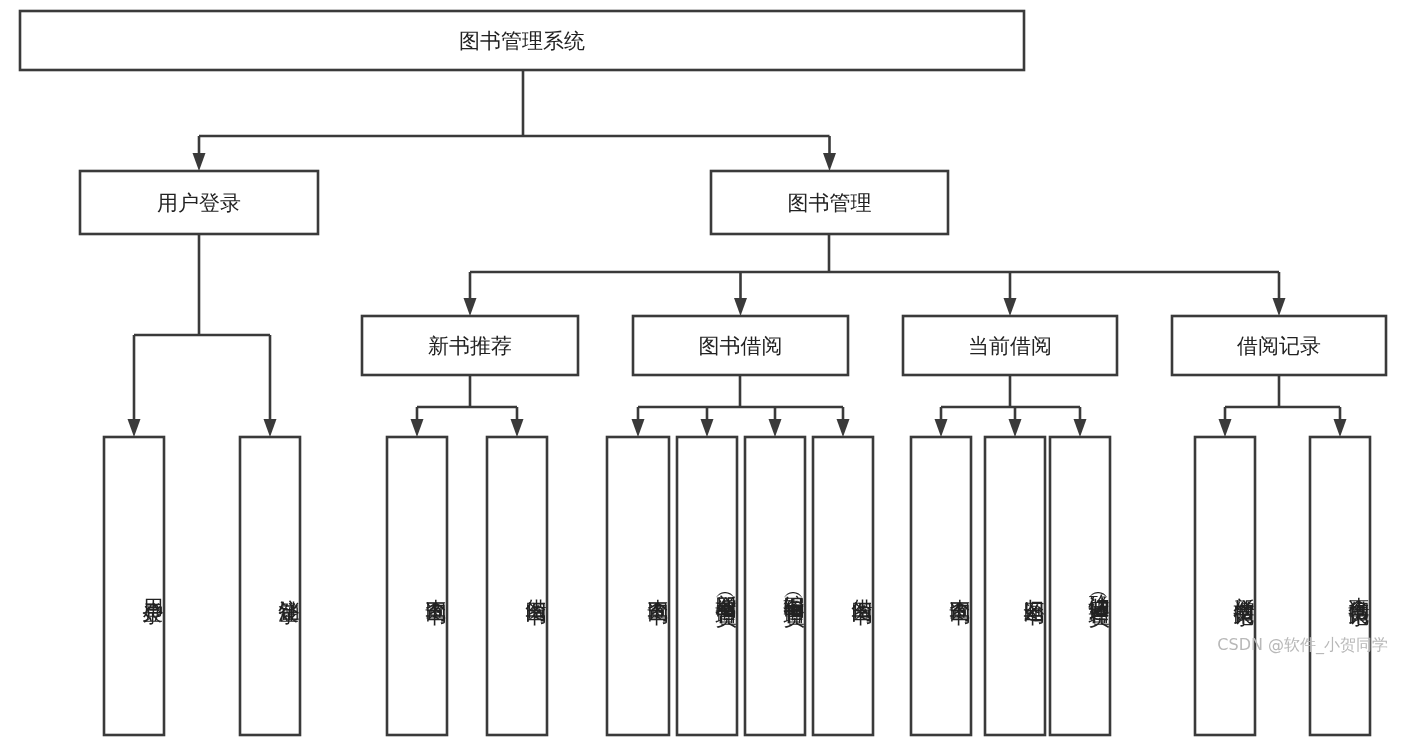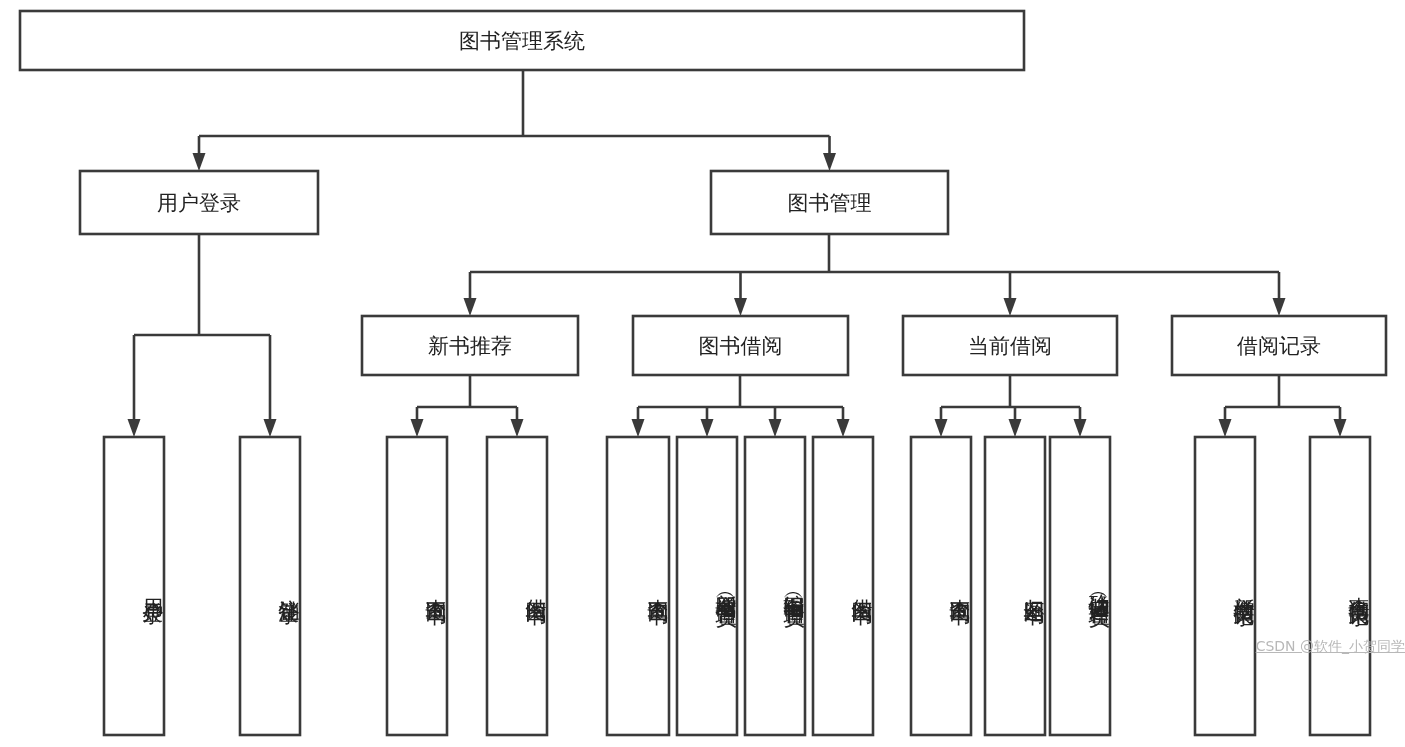--- a/index.html
+++ b/index.html
@@ -60,28 +60,27 @@
     font-size: 21px;
     line-height: 1.06;
     color: #222222;
     letter-spacing: 2px;
     white-space: nowrap;
     pointer-events: none;
     font-family: "DejaVu Sans", "Liberation Sans", sans-serif;
   }
   .watermark {
     position: absolute;
-    right: 0;
+    right: 17px;
     bottom: 4px;
-    font-size: 14px;
+    font-size: 16px;
     color: #b8b8b8;
     font-family: "DejaVu Sans", "Liberation Sans", sans-serif;
     white-space: nowrap;
     pointer-events: none;
-    text-decoration: underline;
   }
 </style>
 </head>
 <body>
 
 <div id="diagram-root">
   <svg class="flow-canvas" viewBox="0 0 1405 747" preserveAspectRatio="none" xmlns="http://www.w3.org/2000/svg">
     <g id="connector-layer">
         <g>
           <path class="connector" d="M 523 70 L 523 136"></path>

